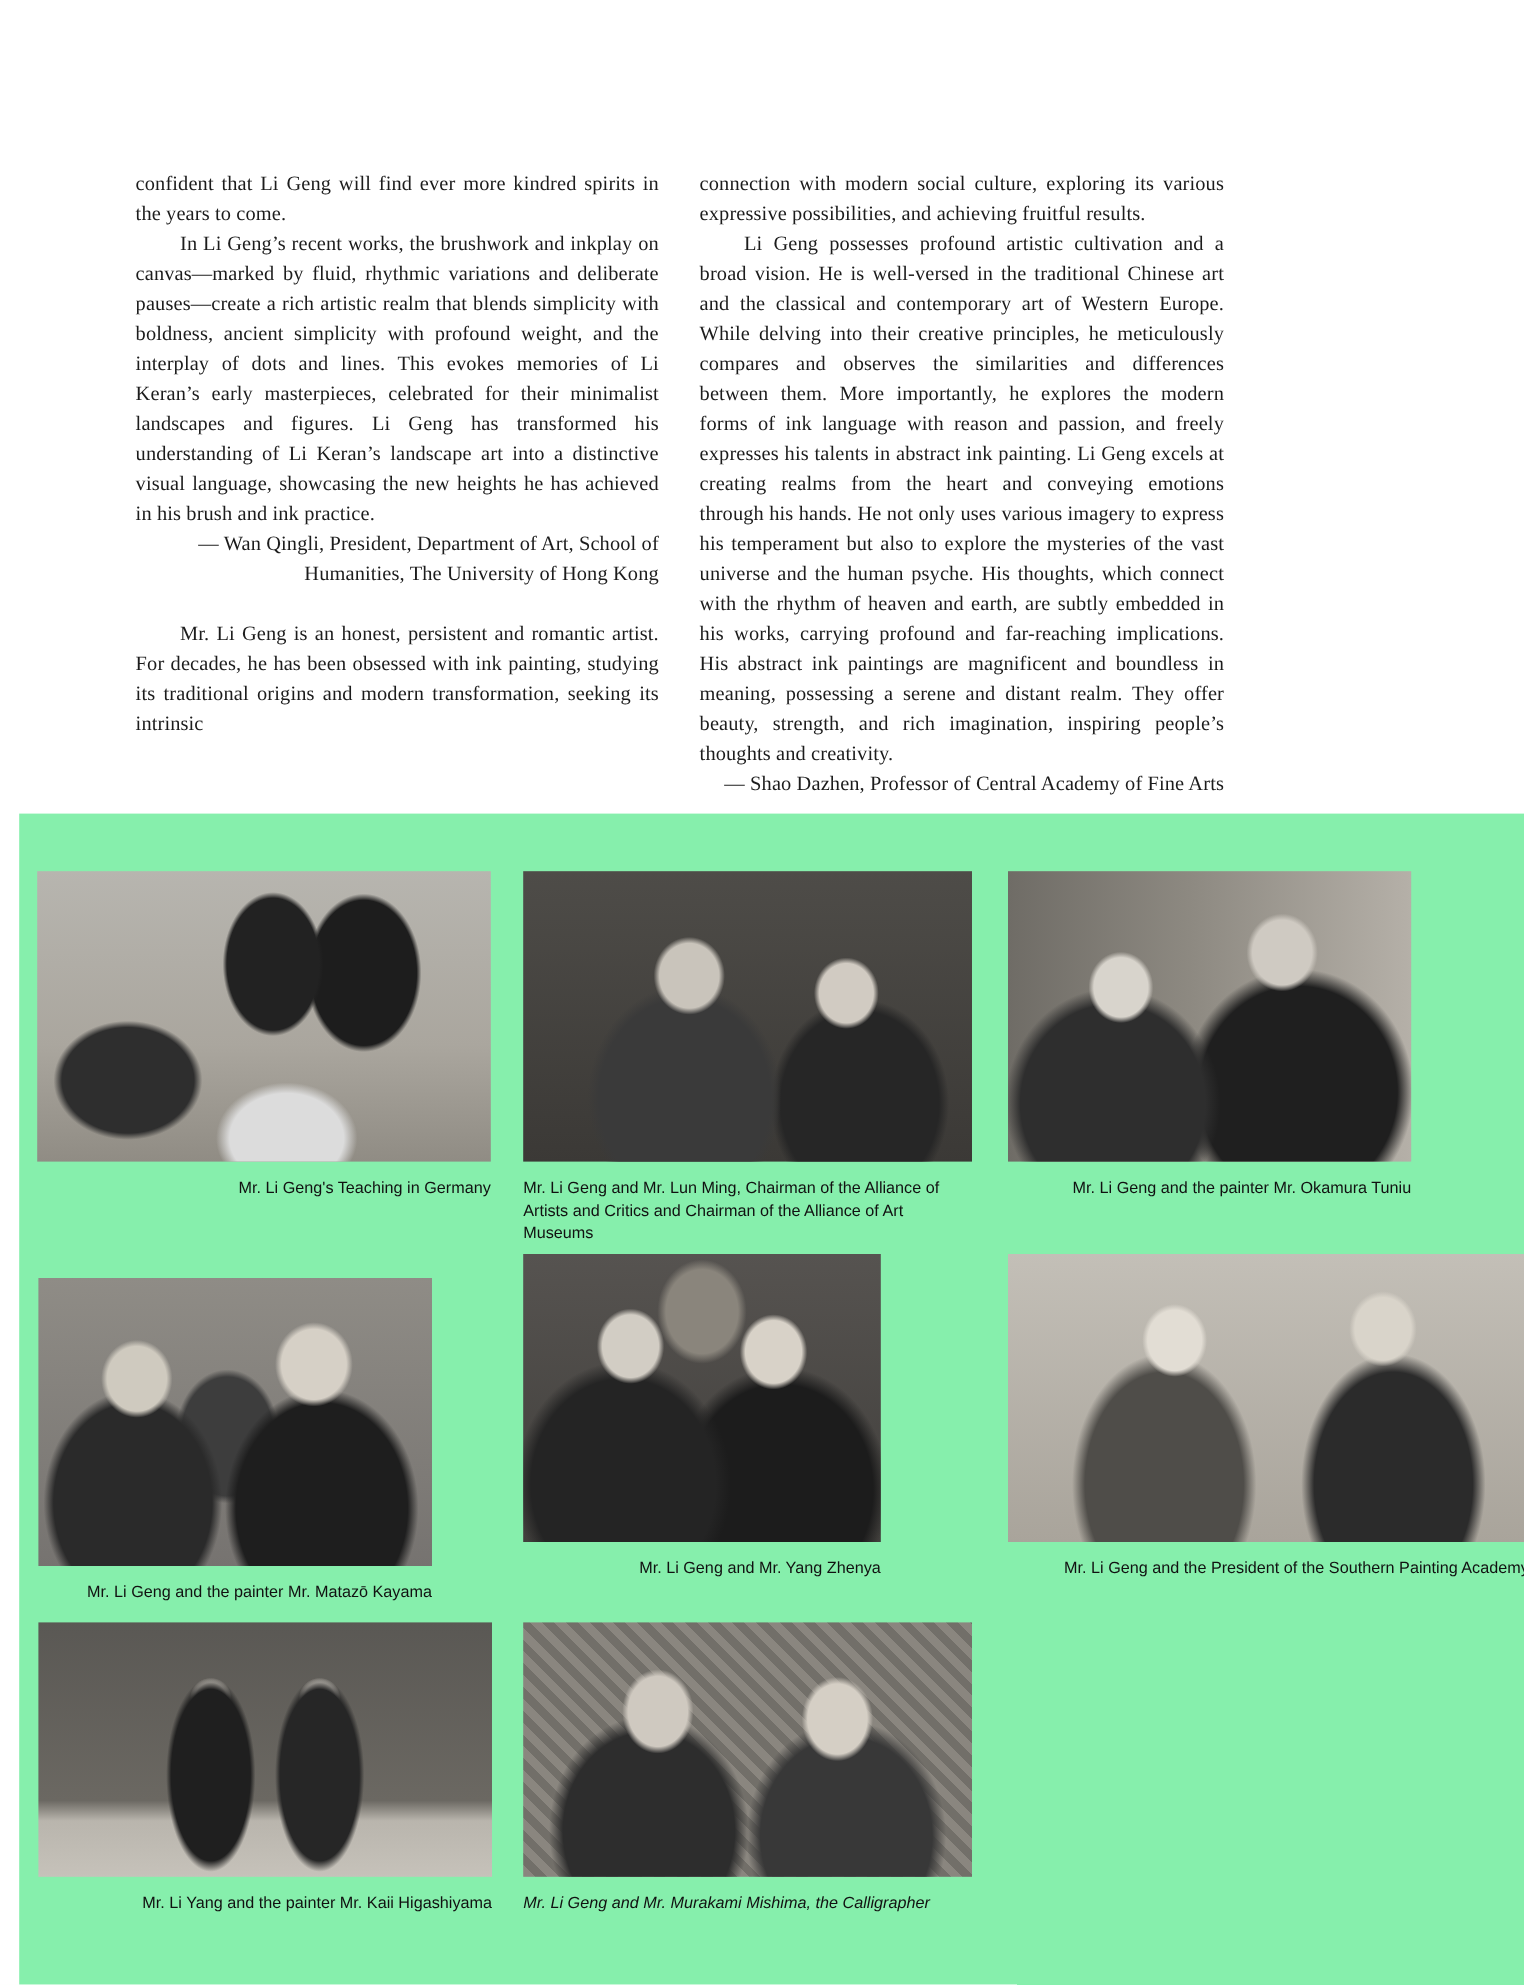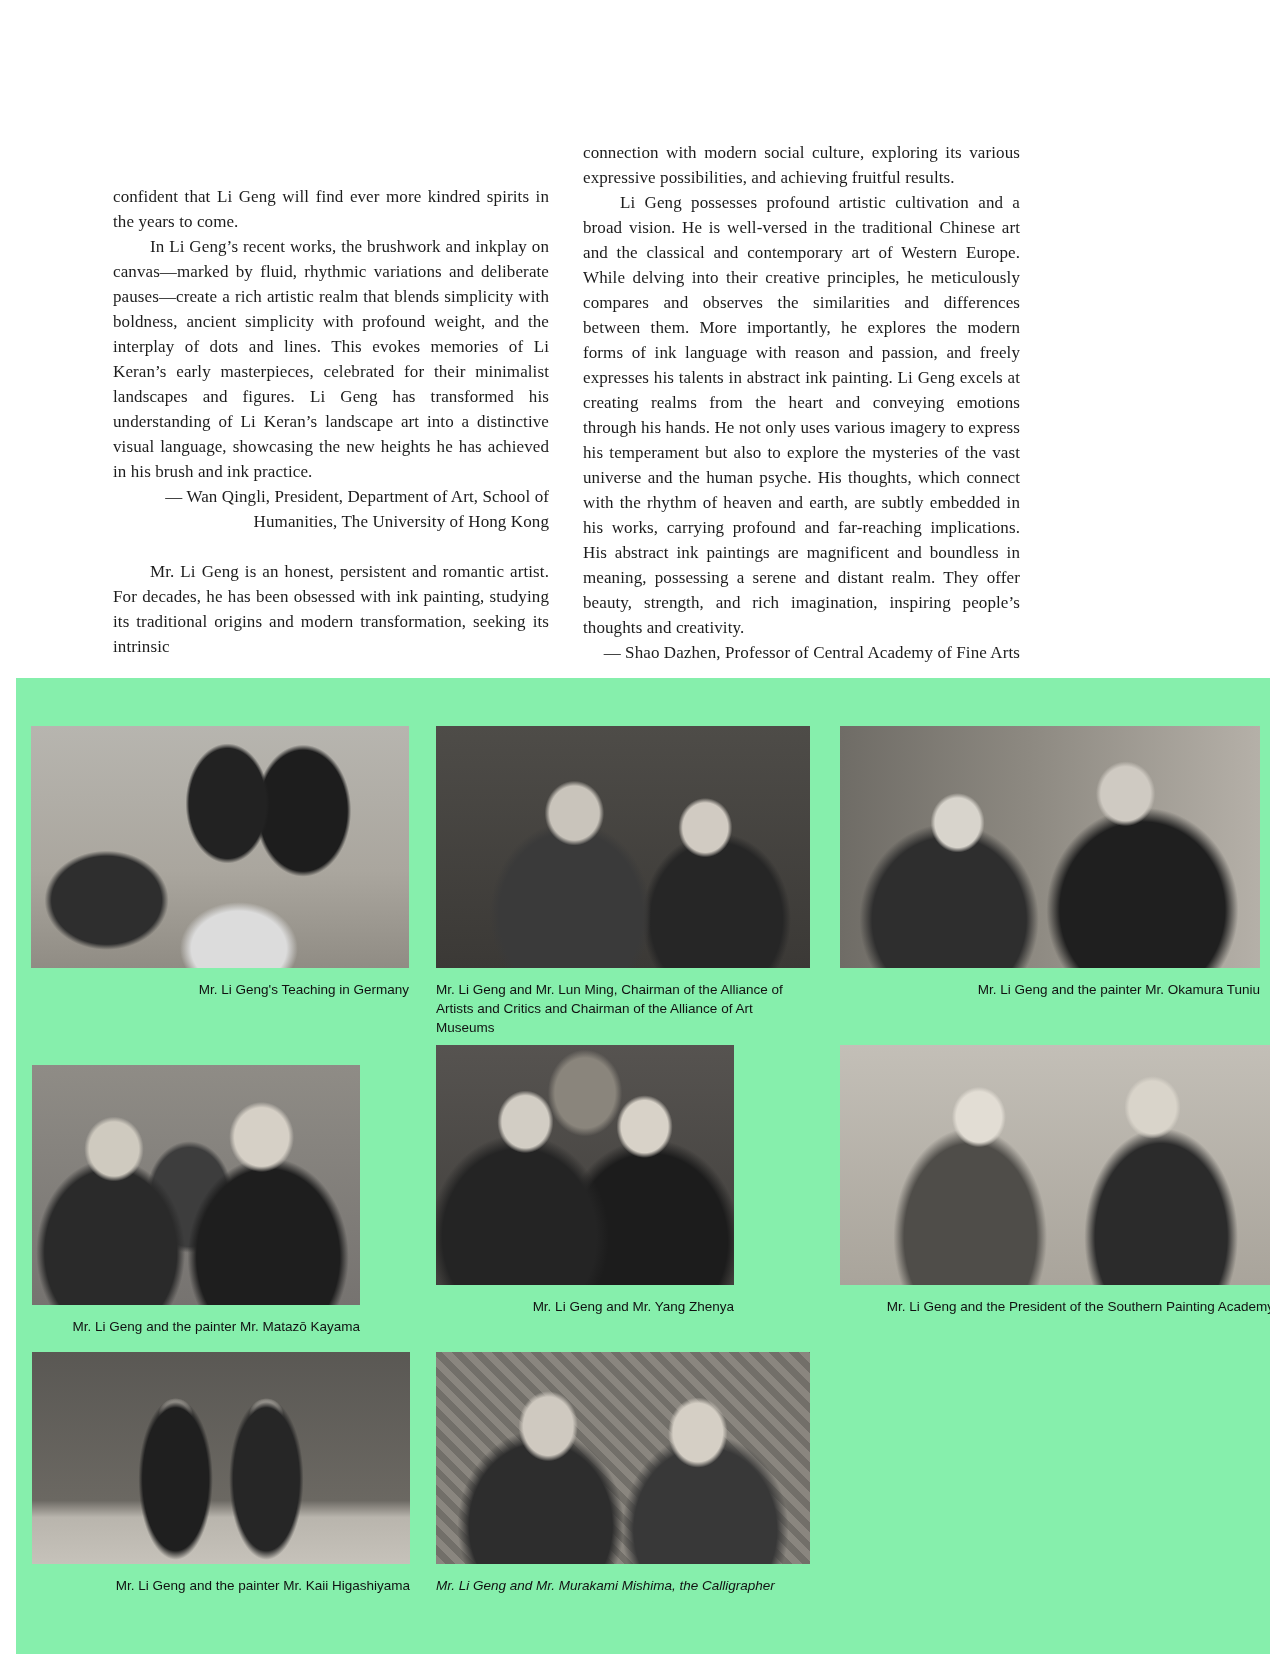--- a/index.html
+++ b/index.html
@@ -8,21 +8,21 @@
     width: 1270px;
     height: 1654px;
     background: #ffffff;
     overflow: hidden;
     font-family: "Liberation Serif", serif;
     color: #1c1c1c;
   }
 
   
   .col { position: absolute; top: 140px; }
-  .col-left  { left: 113px; width: 436px; margin-top: 44px; }
+  .col-left  { left: 113px; width: 436px; }
   .col-right { left: 583px; width: 437px; }
   .col p {
     margin: 0;
     font-size: 17px;
     line-height: 25px;
     text-align: justify;
     letter-spacing: 0.1px;
   }
   .col p.indent { text-indent: 37px; }
   .col p.spaced { margin-top: 25px; }
@@ -44,21 +44,21 @@
     font-size: 13.5px;
     line-height: 19px;
     color: #111111;
   }
   .cap-right  { text-align: right; }
   .cap-center { }
 
   
   .pos-r1c1 { left: 15px;  top: 48px;  width: 378px; }
   .pos-r1c2 { left: 420px; top: 48px;  width: 374px; }
-  .pos-r1c3 { left: 824px; top: 48px;  width: 420px; }
+  .pos-r1c3 { left: 824px; top: 48px;  width: 336px; }
   .pos-r2c1 { left: 16px;  top: 367px; width: 328px; margin-top: 20px; }
   .pos-r2c2 { left: 420px; top: 367px; width: 298px; }
   .pos-r2c3 { left: 824px; top: 367px; width: 434px; }
   .pos-r3c1 { left: 16px;  top: 674px; width: 378px; }
   .pos-r3c2 { left: 420px; top: 674px; width: 374px; font-style: italic; }
   .pos-r3c3 { left: 824px; top: 674px; width: 402px; }
 
   .h-r1 { height: 242px; }
   .h-r2 { height: 240px; }
   .h-r3 { height: 212px; }
@@ -173,21 +173,21 @@
       <figcaption class="cap cap-right">Mr. Li Geng and Mr. Yang Zhenya</figcaption>
     </figure>
 
     <figure class="cell pos-r2c3">
       <div class="photo h-r2 ph-6"></div>
       <figcaption class="cap cap-right">Mr. Li Geng and the President of the Southern Painting Academy</figcaption>
     </figure>
 
     <figure class="cell pos-r3c1">
       <div class="photo h-r3 ph-7"></div>
-      <figcaption class="cap cap-right">Mr. Li Geng and the painter Mr. Kaii Higashiyama</figcaption>
+      <figcaption class="cap cap-right">Mr. Li Yang and the painter Mr. Kaii Higashiyama</figcaption>
     </figure>
 
     <figure class="cell pos-r3c2">
       <div class="photo h-r3 ph-8"></div>
       <figcaption class="cap cap-center">Mr. Li Geng and Mr. Murakami Mishima, the Calligrapher</figcaption>
     </figure>
 
 
   </div>
 </div>

